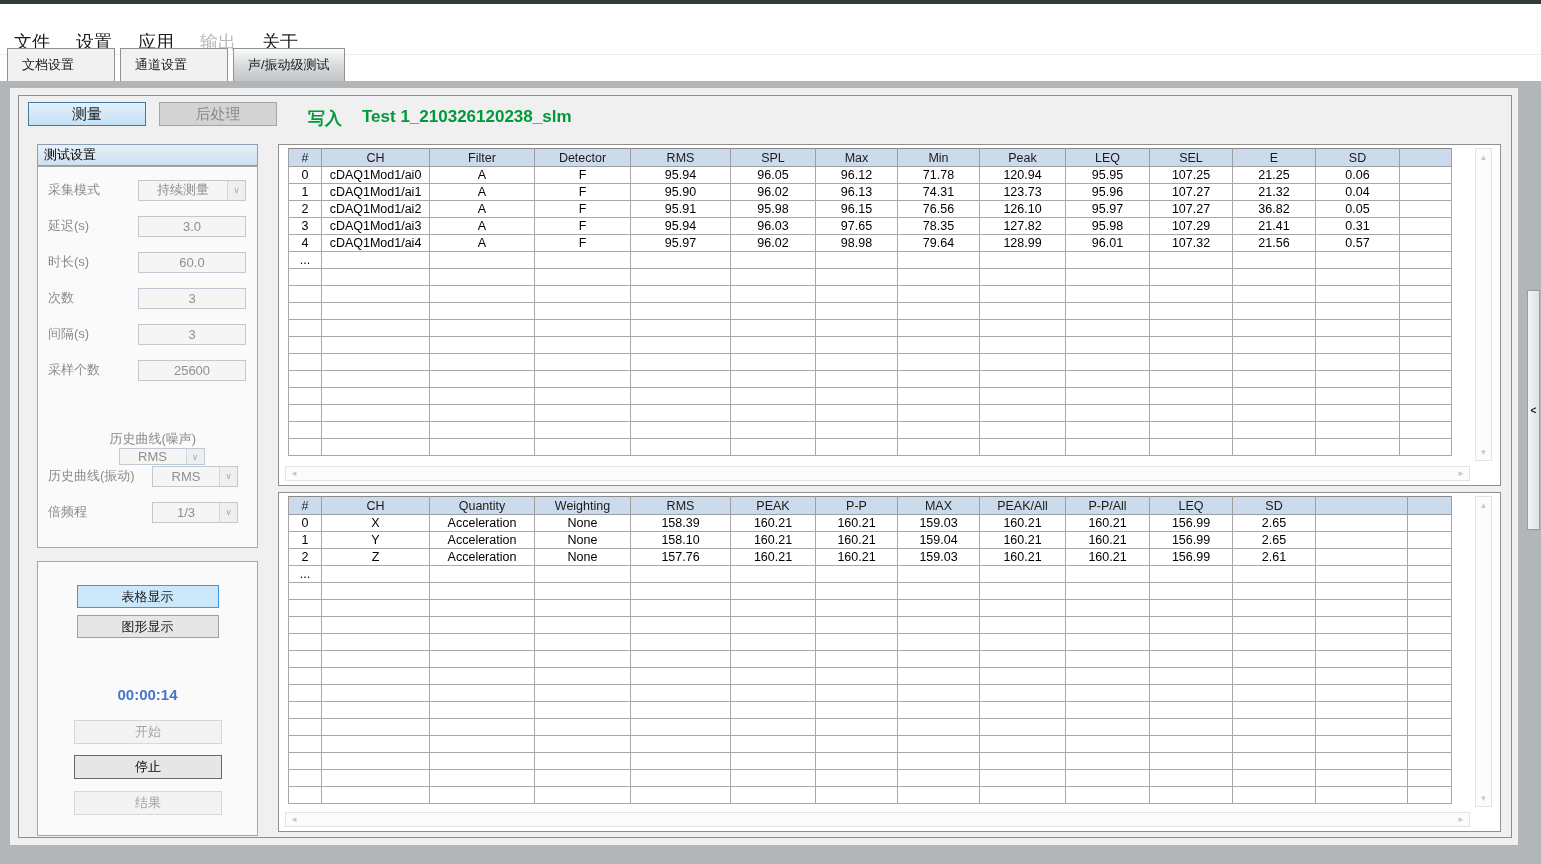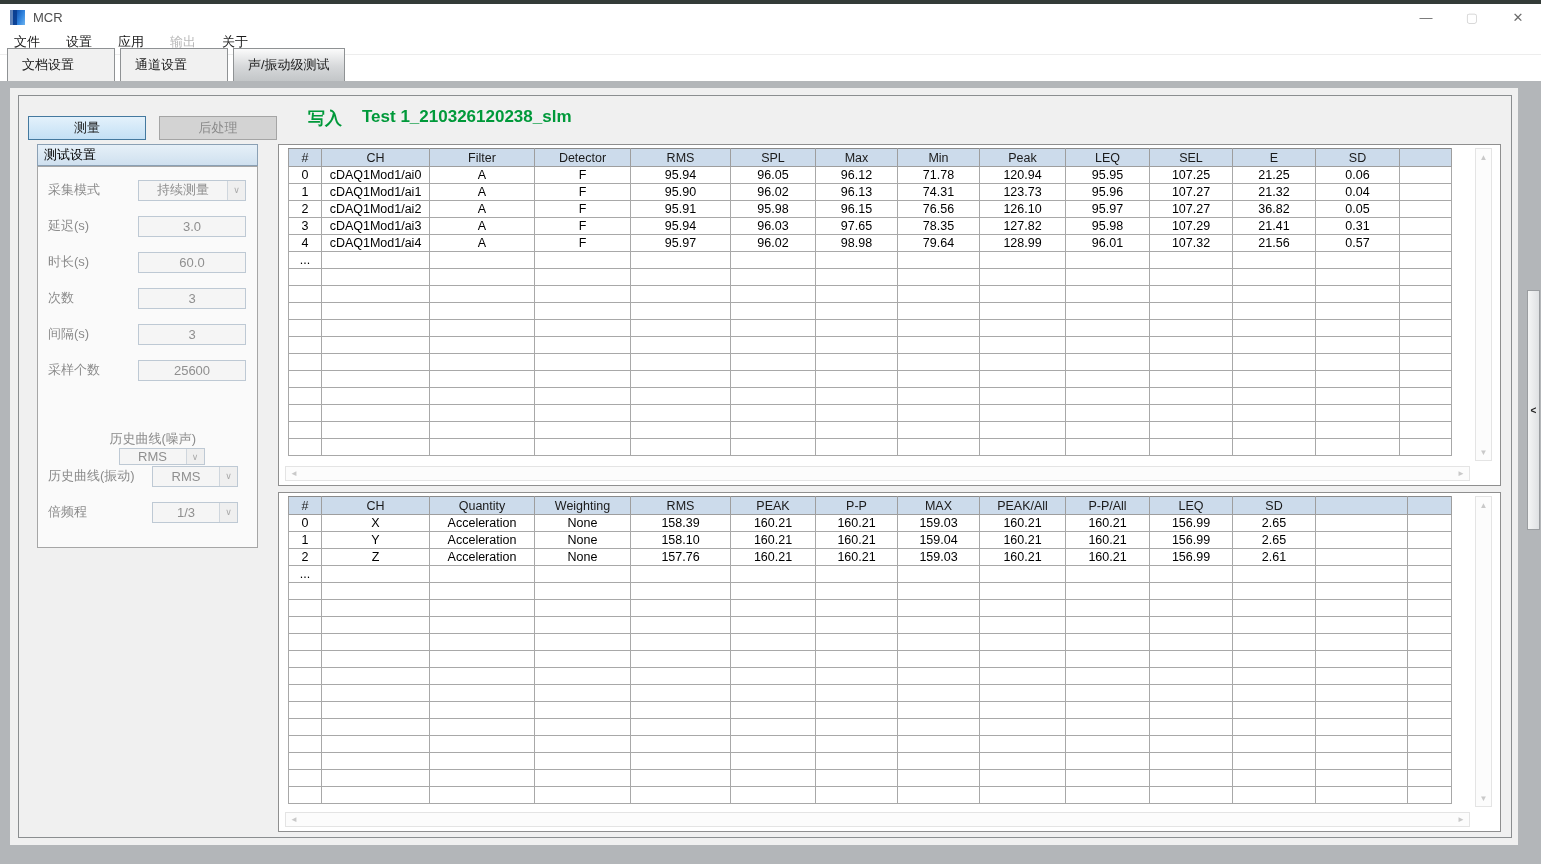--- a/index.html
+++ b/index.html
@@ -21,21 +21,21 @@
               box-shadow:inset 3px 0 0 rgba(255,255,255,.35), inset 7px 0 0 rgba(10,62,144,.9); }
   .app-title { color:#4f4f4f; font-size:13px; }
   .win-controls { position:absolute; right:0; top:0; height:26px; display:flex; }
   .win-btn { width:46px; height:26px; display:flex; align-items:center; justify-content:center;
              color:#6b6b6b; font-size:13px; cursor:default; }
   .win-btn.max { color:#cfcfcf; }
 
   
   .menubar { position:absolute; left:0; top:30px; width:100%; height:25px; background:#fff;
              display:flex; align-items:center; padding-left:14px; gap:26px; border-bottom:1px solid #ededed; }
-  .menu-item { font-size:13px; color:#1a1a1a; }
+  .menu-item { font-size:18px; color:#1a1a1a; }
   .menu-item.disabled { color:#b8b8b8; }
 
   
   .tabbar { position:absolute; left:0; top:55px; width:100%; height:26px; background:#fff;
             display:flex; align-items:flex-end; padding-left:7px; }
   .tab { height:23px; min-width:108px; padding:16px 14px; display:flex; align-items:center;
          background:#f1f1f1; border:1px solid #8f9294; border-bottom:none; margin-right:5px;
          font-size:13px; }
   .tab.active { height:26px; background:linear-gradient(#fbfbfb,#d6d8da 55%,#c3c6c8);
                 min-width:112px; }
@@ -47,22 +47,22 @@
                 background:#f0f0f0; border:1px solid #8b8e90; }
 
   
   .collapse-strip { position:absolute; right:0; top:0; width:15px; height:100%; background:#b3b6b9; }
   .collapse-handle { position:absolute; left:1px; top:209px; width:13px; height:240px;
                      background:linear-gradient(90deg,#f4f5f5,#dfe1e3); border:1px solid #9a9da0;
                      display:flex; align-items:center; justify-content:center;
                      font-size:10px; color:#222; font-weight:bold; }
 
   
-  .mode-btn { position:absolute; top:20px; width:118px; height:24px; display:flex; align-items:center;
-              justify-content:center; font-size:13px; }
+  .mode-btn { position:absolute; top:6px; width:118px; height:24px; display:flex; align-items:center;
+              justify-content:center; font-size:15px; }
   .mode-btn.measure { left:9px; background:linear-gradient(#e3f1fb,#c4e0f5); border:1px solid #44799f; }
   .mode-btn.post { left:140px; background:#d3d3d3; border:1px solid #a5a5a5; color:#8a8a8a; }
   .write-row { position:absolute; left:289px; top:11px; display:flex; gap:20px; }
   .write-label, .file-name { color:#00993a; font-weight:bold; font-size:17px; }
 
   
   .sidebar { position:absolute; left:18px; top:48px; width:221px; }
   .sidebar-header { height:22px; background:linear-gradient(#e6f0f8,#cfe0ef);
                     border:1px solid #8ba0b4; display:flex; align-items:center; padding-left:6px;
                     font-size:13px; color:#000; }
@@ -114,29 +114,20 @@
   .hscroll .arr { position:absolute; top:0; height:100%; width:14px; display:flex;
                   align-items:center; justify-content:center; color:#c9c9c9; font-size:8px; }
   .hscroll .arr.left { left:1px; } .hscroll .arr.right { right:1px; }
 </style>
 </head>
 <body>
 
 <div class="window">
   <div class="top-strip"></div>
 
-  <div class="titlebar">
-    <div class="app-logo"></div>
-    <span class="app-title">MCR</span>
-    <div class="win-controls">
-      <div class="win-btn">—</div>
-      <div class="win-btn max">▢</div>
-      <div class="win-btn">✕</div>
-    </div>
-  </div>
 
   <div class="menubar" id="menubar">
       <span class="menu-item">文件</span>
       <span class="menu-item">设置</span>
       <span class="menu-item">应用</span>
       <span class="menu-item disabled">输出</span>
       <span class="menu-item">关于</span>
     </div>
 
   <div class="tabbar" id="tabbar">
@@ -211,20 +202,28 @@
                 </div>
               </div>
               <div class="field-row">
                 <span class="field-label">倍频程</span>
                 <div class="ctrl w-narrow has-chev">
                   <span>1/3</span>
                   <span class="chev">∨</span>
                 </div>
               </div>
             </div>
+          <div class="group-box group-actions">
+            <div class="disp-btn table">表格显示</div>
+            <div class="disp-btn graph">图形显示</div>
+            <div class="timer">00:00:14</div>
+            <div class="act-btn start">开始</div>
+            <div class="act-btn stop">停止</div>
+            <div class="act-btn result">结果</div>
+          </div>
         </div>
 
         <div class="tables-col">
           <div class="table-panel noise">
             <table class="grid">
                 <colgroup>
                   <col style="width: 33px;">
                   <col style="width: 108px;">
                   <col style="width: 105px;">
                   <col style="width: 96px;">

